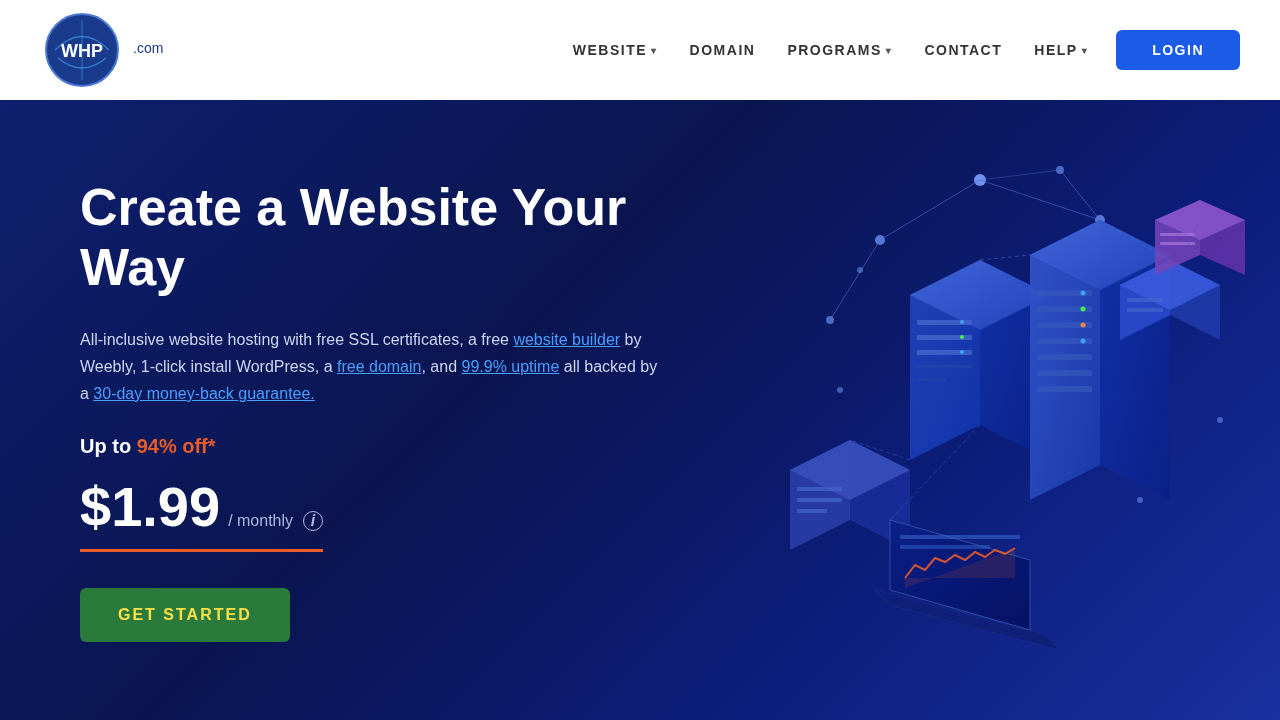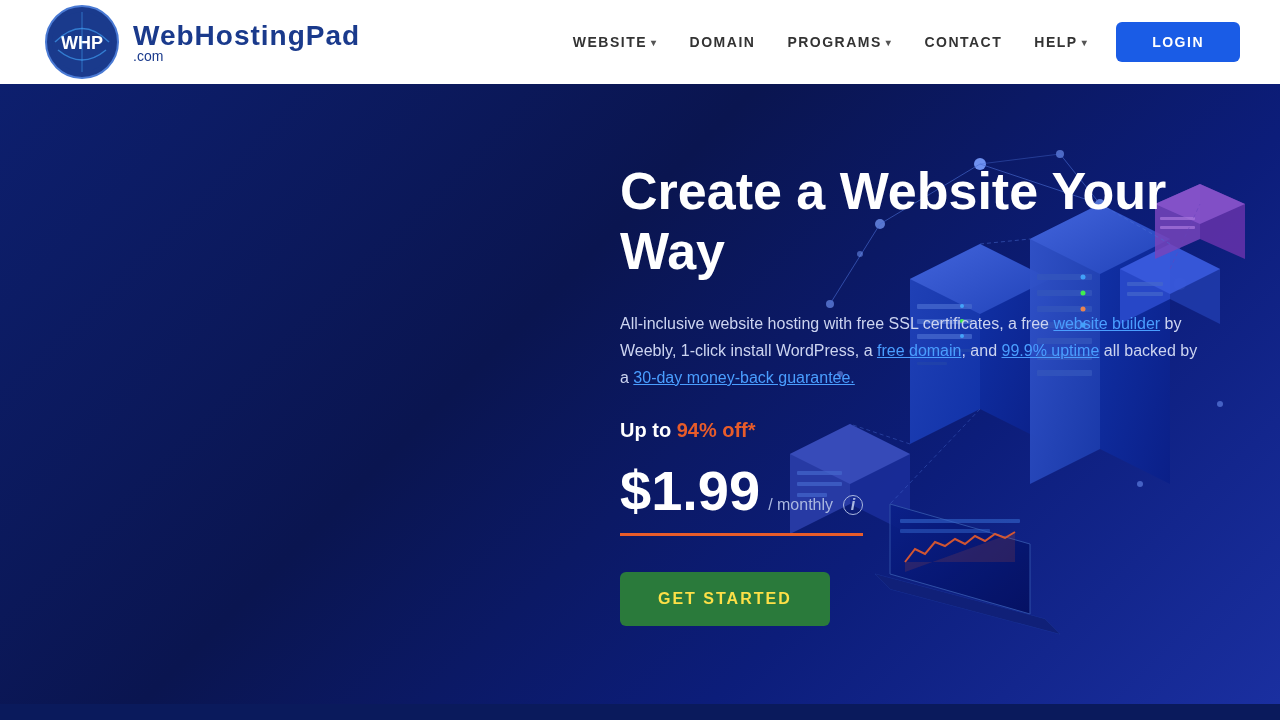--- a/index.html
+++ b/index.html
@@ -1,21 +1,21 @@
 <!DOCTYPE html>
 <html><head>
   <meta charset="utf-8">
   <style>
     * { margin: 0; padding: 0; box-sizing: border-box; }
     body { font-family: 'Segoe UI', Arial, sans-serif; background: #0a1a5c; color: #fff; width: 1280px; height: 720px; overflow: hidden; }
 
     
     #header {
       background: #fff;
-      height: 84px;
+      height: 100px;
       display: flex;
       align-items: center;
       padding: 0 40px;
       justify-content: space-between;
     }
     #logo-area {
       display: flex;
       align-items: center;
     }
     #logo-icon {
@@ -77,21 +77,20 @@
 
     
     #hero {
       background: linear-gradient(135deg, #0d1f6e 0%, #0a1550 40%, #0c1d7a 70%, #1a2fa0 100%);
       height: 620px;
       display: flex;
       align-items: center;
       padding: 8px 80px;
       position: relative;
       overflow: hidden;
-      justify-content: flex-end;
     }
     #hero-content {
       max-width: 580px;
       z-index: 2;
     }
     #hero-title {
       font-size: 52px;
       font-weight: 700;
       color: #fff;
       line-height: 1.15;
@@ -187,21 +186,20 @@
     <svg id="logo-icon" viewBox="0 0 85 75" xmlns="http://www.w3.org/2000/svg">
       <circle cx="42" cy="37" r="36" fill="#1a3a8c" stroke="#4a7ad4" stroke-width="2"></circle>
       <circle cx="42" cy="37" r="30" fill="#1a3a8c"></circle>
       <text x="42" y="44" text-anchor="middle" fill="#fff" font-size="18" font-weight="900" font-family="Arial">WHP</text>
 
       <path d="M15 37 Q42 10 69 37" stroke="#4af" stroke-width="1.5" fill="none" opacity="0.6"></path>
       <path d="M18 45 Q42 65 66 45" stroke="#4af" stroke-width="1.5" fill="none" opacity="0.6"></path>
       <line x1="42" y1="7" x2="42" y2="67" stroke="#4af" stroke-width="1" opacity="0.5"></line>
     </svg>
     <div id="logo-text">
-      <span class="whp-text">WebHostingPad</span>
       <span class="dot-com">.com</span>
     </div>
   </div>
 
   <nav id="nav">
     <a class="nav-item">
       <span>WEBSITE</span>
       <span class="nav-arrow">▾</span>
     </a>
     <a class="nav-item">

